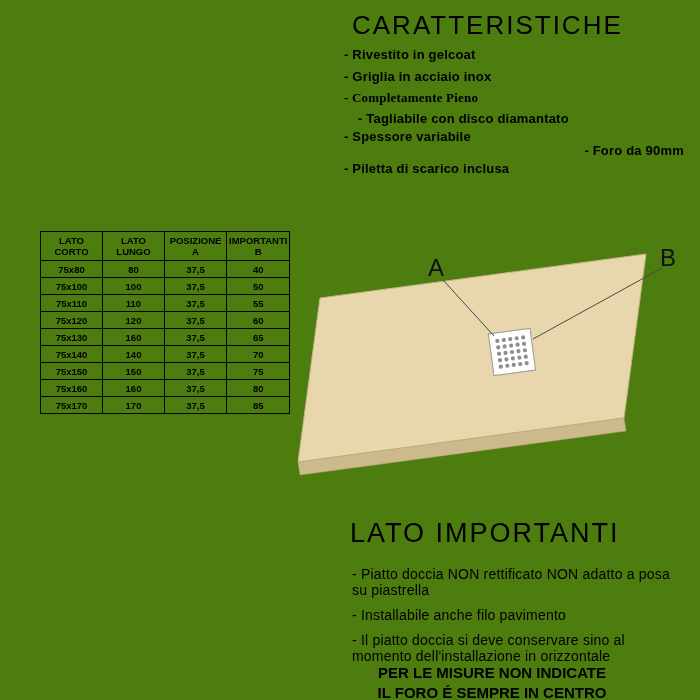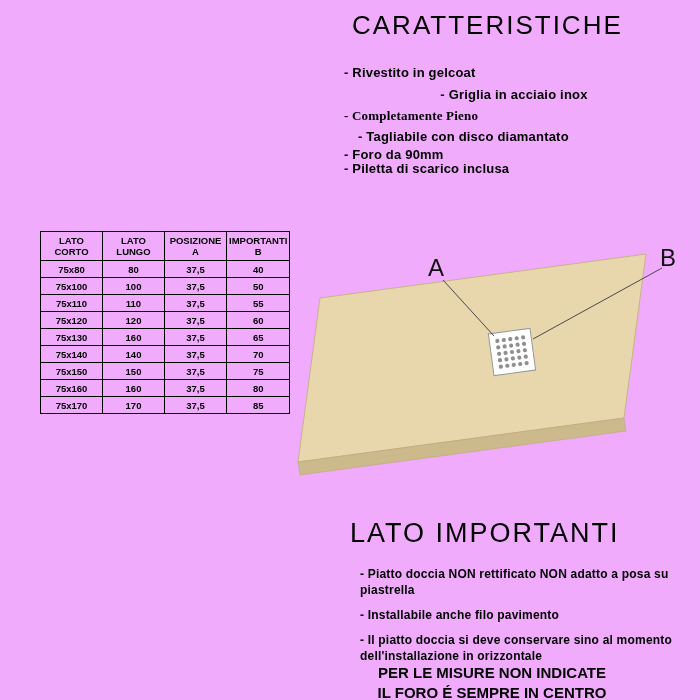--- a/index.html
+++ b/index.html
@@ -1,39 +1,39 @@
 <!DOCTYPE html>
 <html><head>
 <meta charset="utf-8">
 <style>
   html,body{margin:0;padding:0;background:#fff;}
   .page{
     position:relative;
     width:700px;height:700px;
-    background:#f0abfc;
+    background:#4d7c0f;
     font-family:"Liberation Sans", sans-serif;
     color:#000;
     overflow:hidden;
   }
   
   .char-title{
     position:absolute;left:352px;top:10px;
     font-size:26px;letter-spacing:2px;font-weight:400;
     white-space:nowrap;
   }
   .char-list{
-    position:absolute;left:344px;top:66px;width:340px;
+    position:absolute;left:344px;top:48px;width:340px;
     font-size:13px;font-weight:700;letter-spacing:.2px;line-height:14px;
   }
   .char-item{margin-bottom:8px;}
-  .char-item:nth-child(2){margin-bottom:7px;text-align:center;}
+  .char-item:nth-child(2){margin-bottom:7px;}
   .char-item:nth-child(3){margin-bottom:7px;font-family:Liberation Serif, serif;}
   .char-item:nth-child(4){margin-bottom:4px;margin-left:14px;}
   .char-item:nth-child(5){margin-bottom:0px;}
-  .char-item:nth-child(6){margin-bottom:4px;}
+  .char-item:nth-child(6){margin-bottom:4px;text-align:right;}
   .char-item:nth-child(7){margin-bottom:20px;}
   
   .size-table{
     position:absolute;left:40px;top:231px;
     border-collapse:collapse;
     table-layout:fixed;
   }
   .size-table th,.size-table td{
     border:1px solid #000;
     text-align:center;
@@ -46,40 +46,41 @@
   .diagram{position:absolute;left:290px;top:238px;width:400px;height:250px;}
   .diagram svg{display:block;}
   .diagram text{font-family:"Liberation Sans", sans-serif;font-size:24px;fill:#111;}
   
   .note-title{
     position:absolute;left:350px;top:518px;
     font-size:27px;letter-spacing:2px;font-weight:400;
     white-space:nowrap;
   }
   .note-list{
-    position:absolute;left:360px;top:566px;width:336px;
-    font-size:12px;font-weight:700;letter-spacing:.2px;line-height:16px;
+    position:absolute;left:352px;top:566px;width:336px;
+    font-size:14px;font-weight:400;letter-spacing:.2px;line-height:16px;
   }
   .note-item{margin-bottom:9px;}
   .footer-note{
     position:absolute;left:332px;top:663px;width:320px;
     text-align:center;font-size:15px;font-weight:700;line-height:1.3;
   }
 </style>
 </head>
 <body>
 
 <div class="page">
 
   <div class="char-title">CARATTERISTICHE</div>
   <div class="char-list">
     <div class="char-item">- Rivestito in gelcoat</div>
     <div class="char-item">- Griglia in acciaio inox</div>
     <div class="char-item">- Completamente Pieno</div>
     <div class="char-item">- Tagliabile con disco diamantato</div>
+    <div class="char-item">- Spessore variabile</div>
     <div class="char-item">- Foro da 90mm</div>
     <div class="char-item">- Piletta di scarico inclusa</div>
   </div>
 
   <table class="size-table">
     <colgroup>
       <col style="width:62px">
         <col style="width:62px">
         <col style="width:62px">
         <col style="width:58px">

